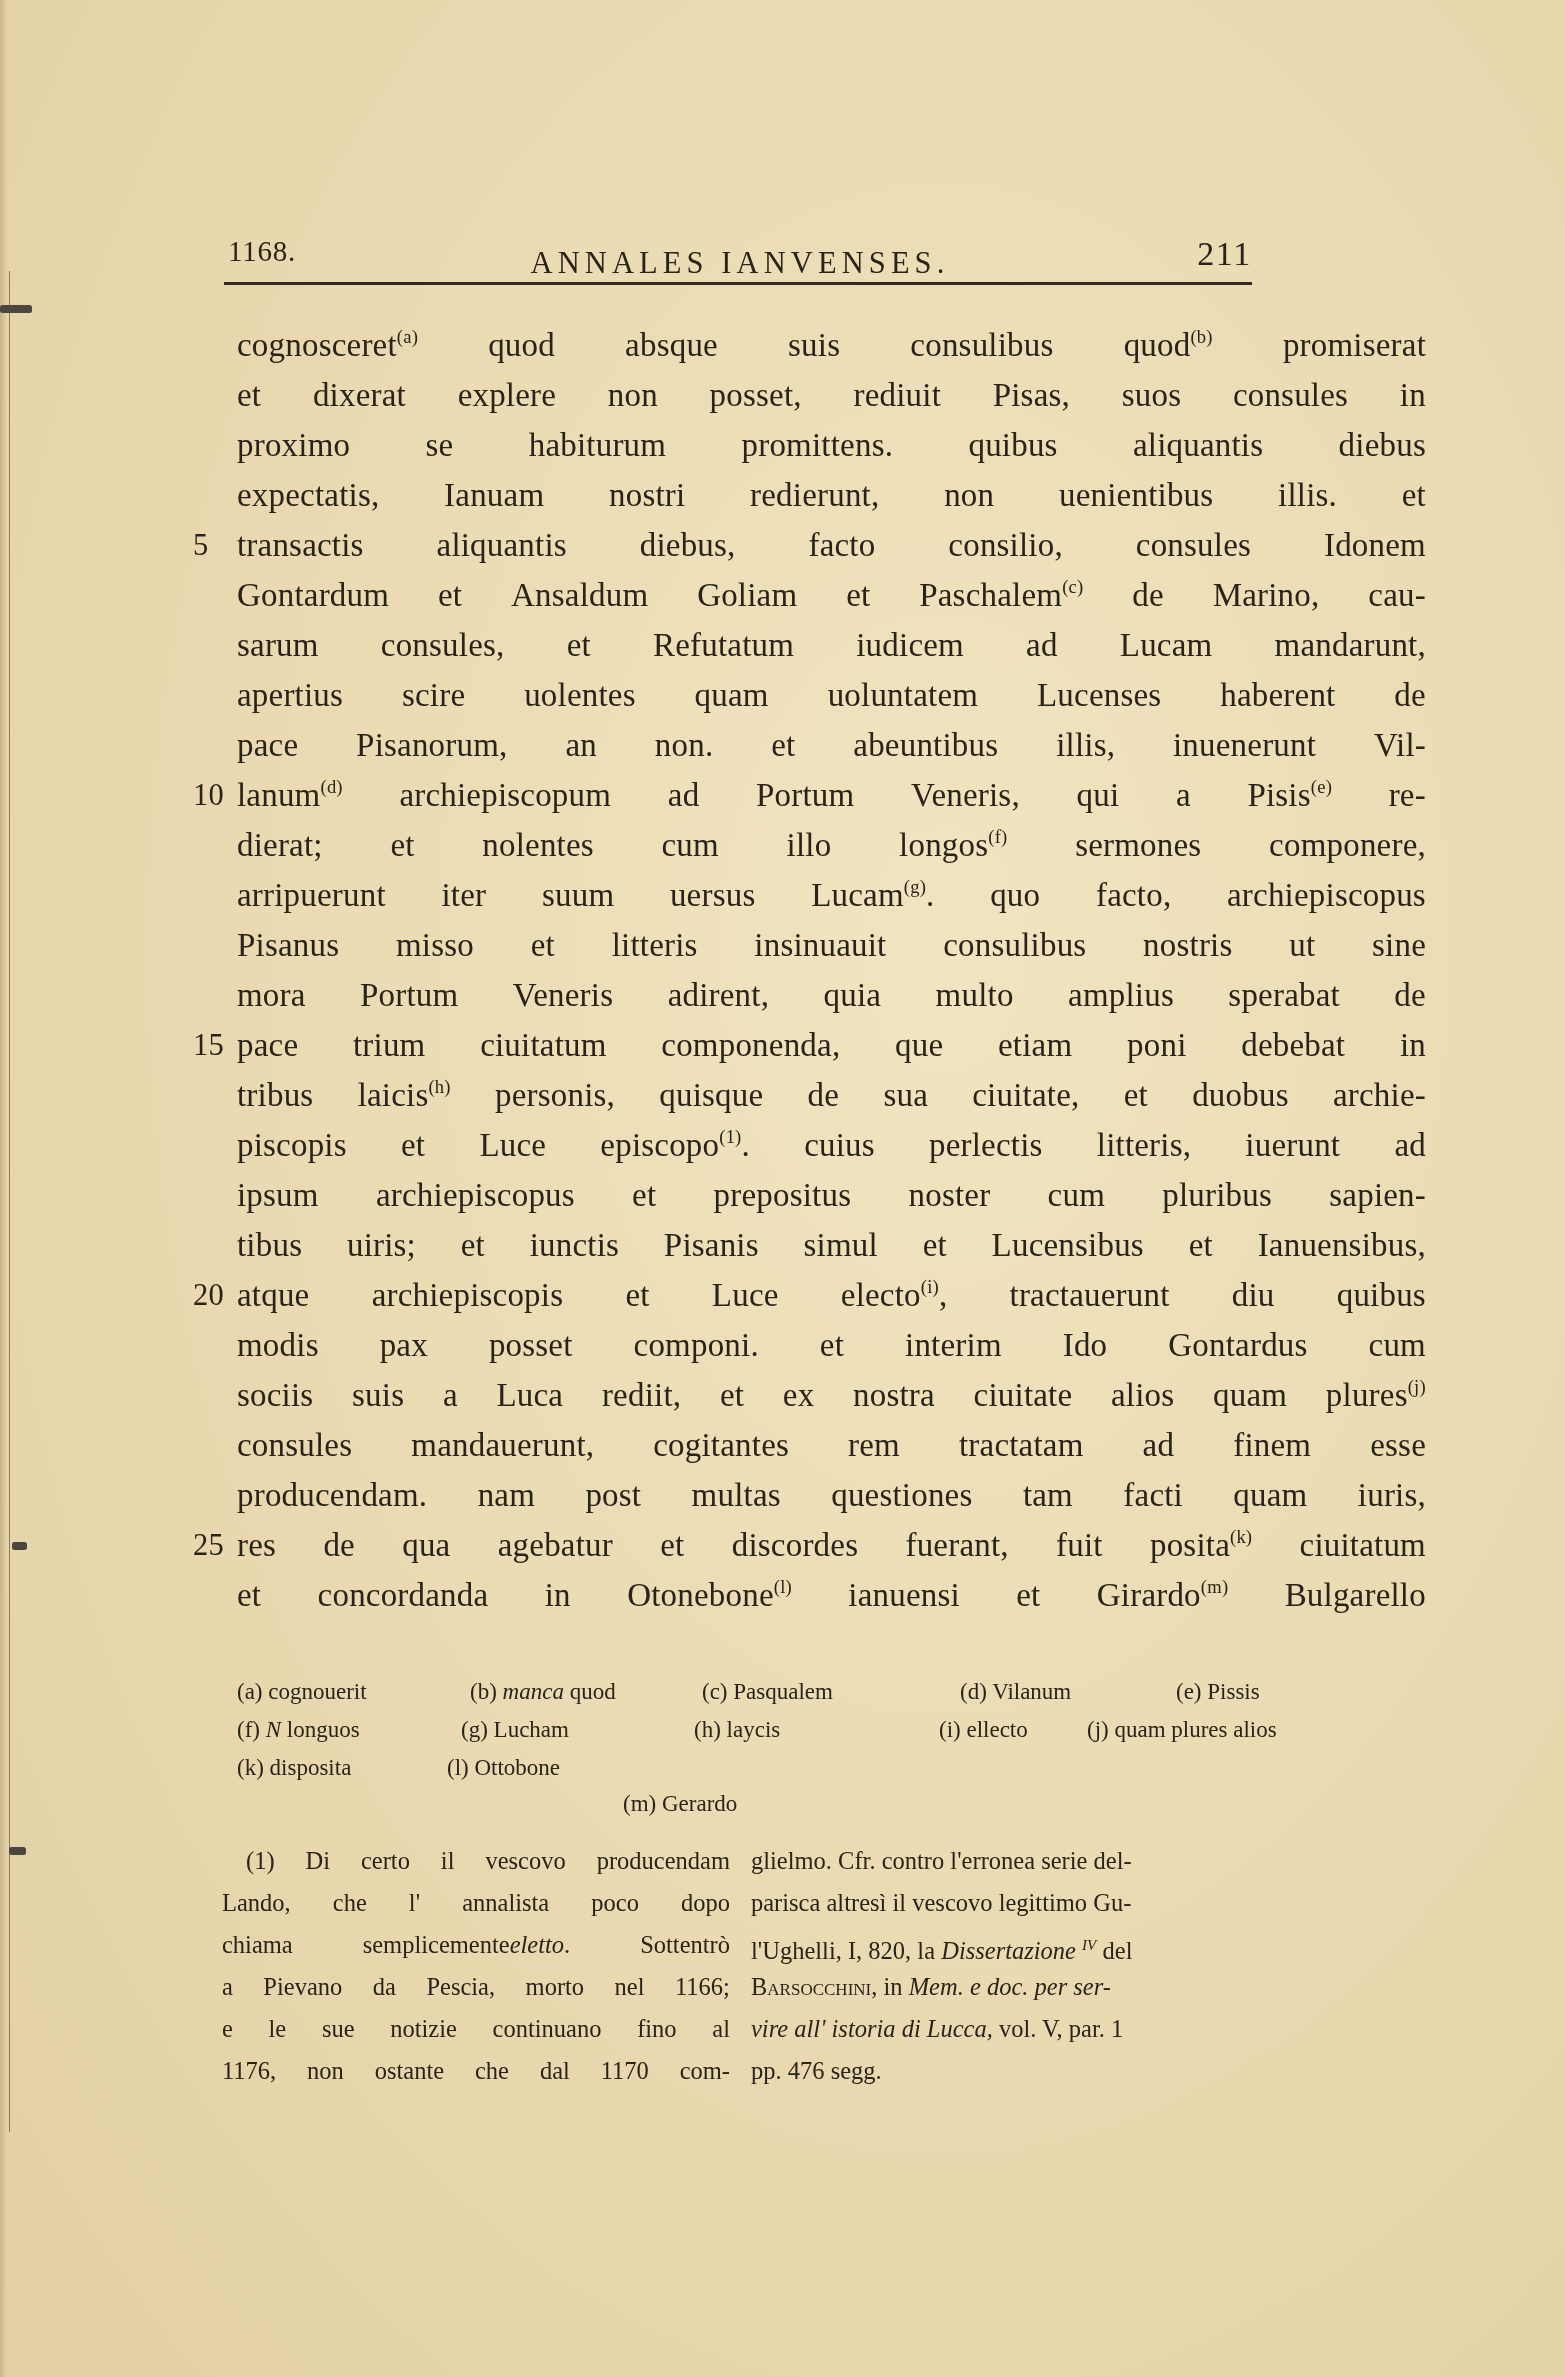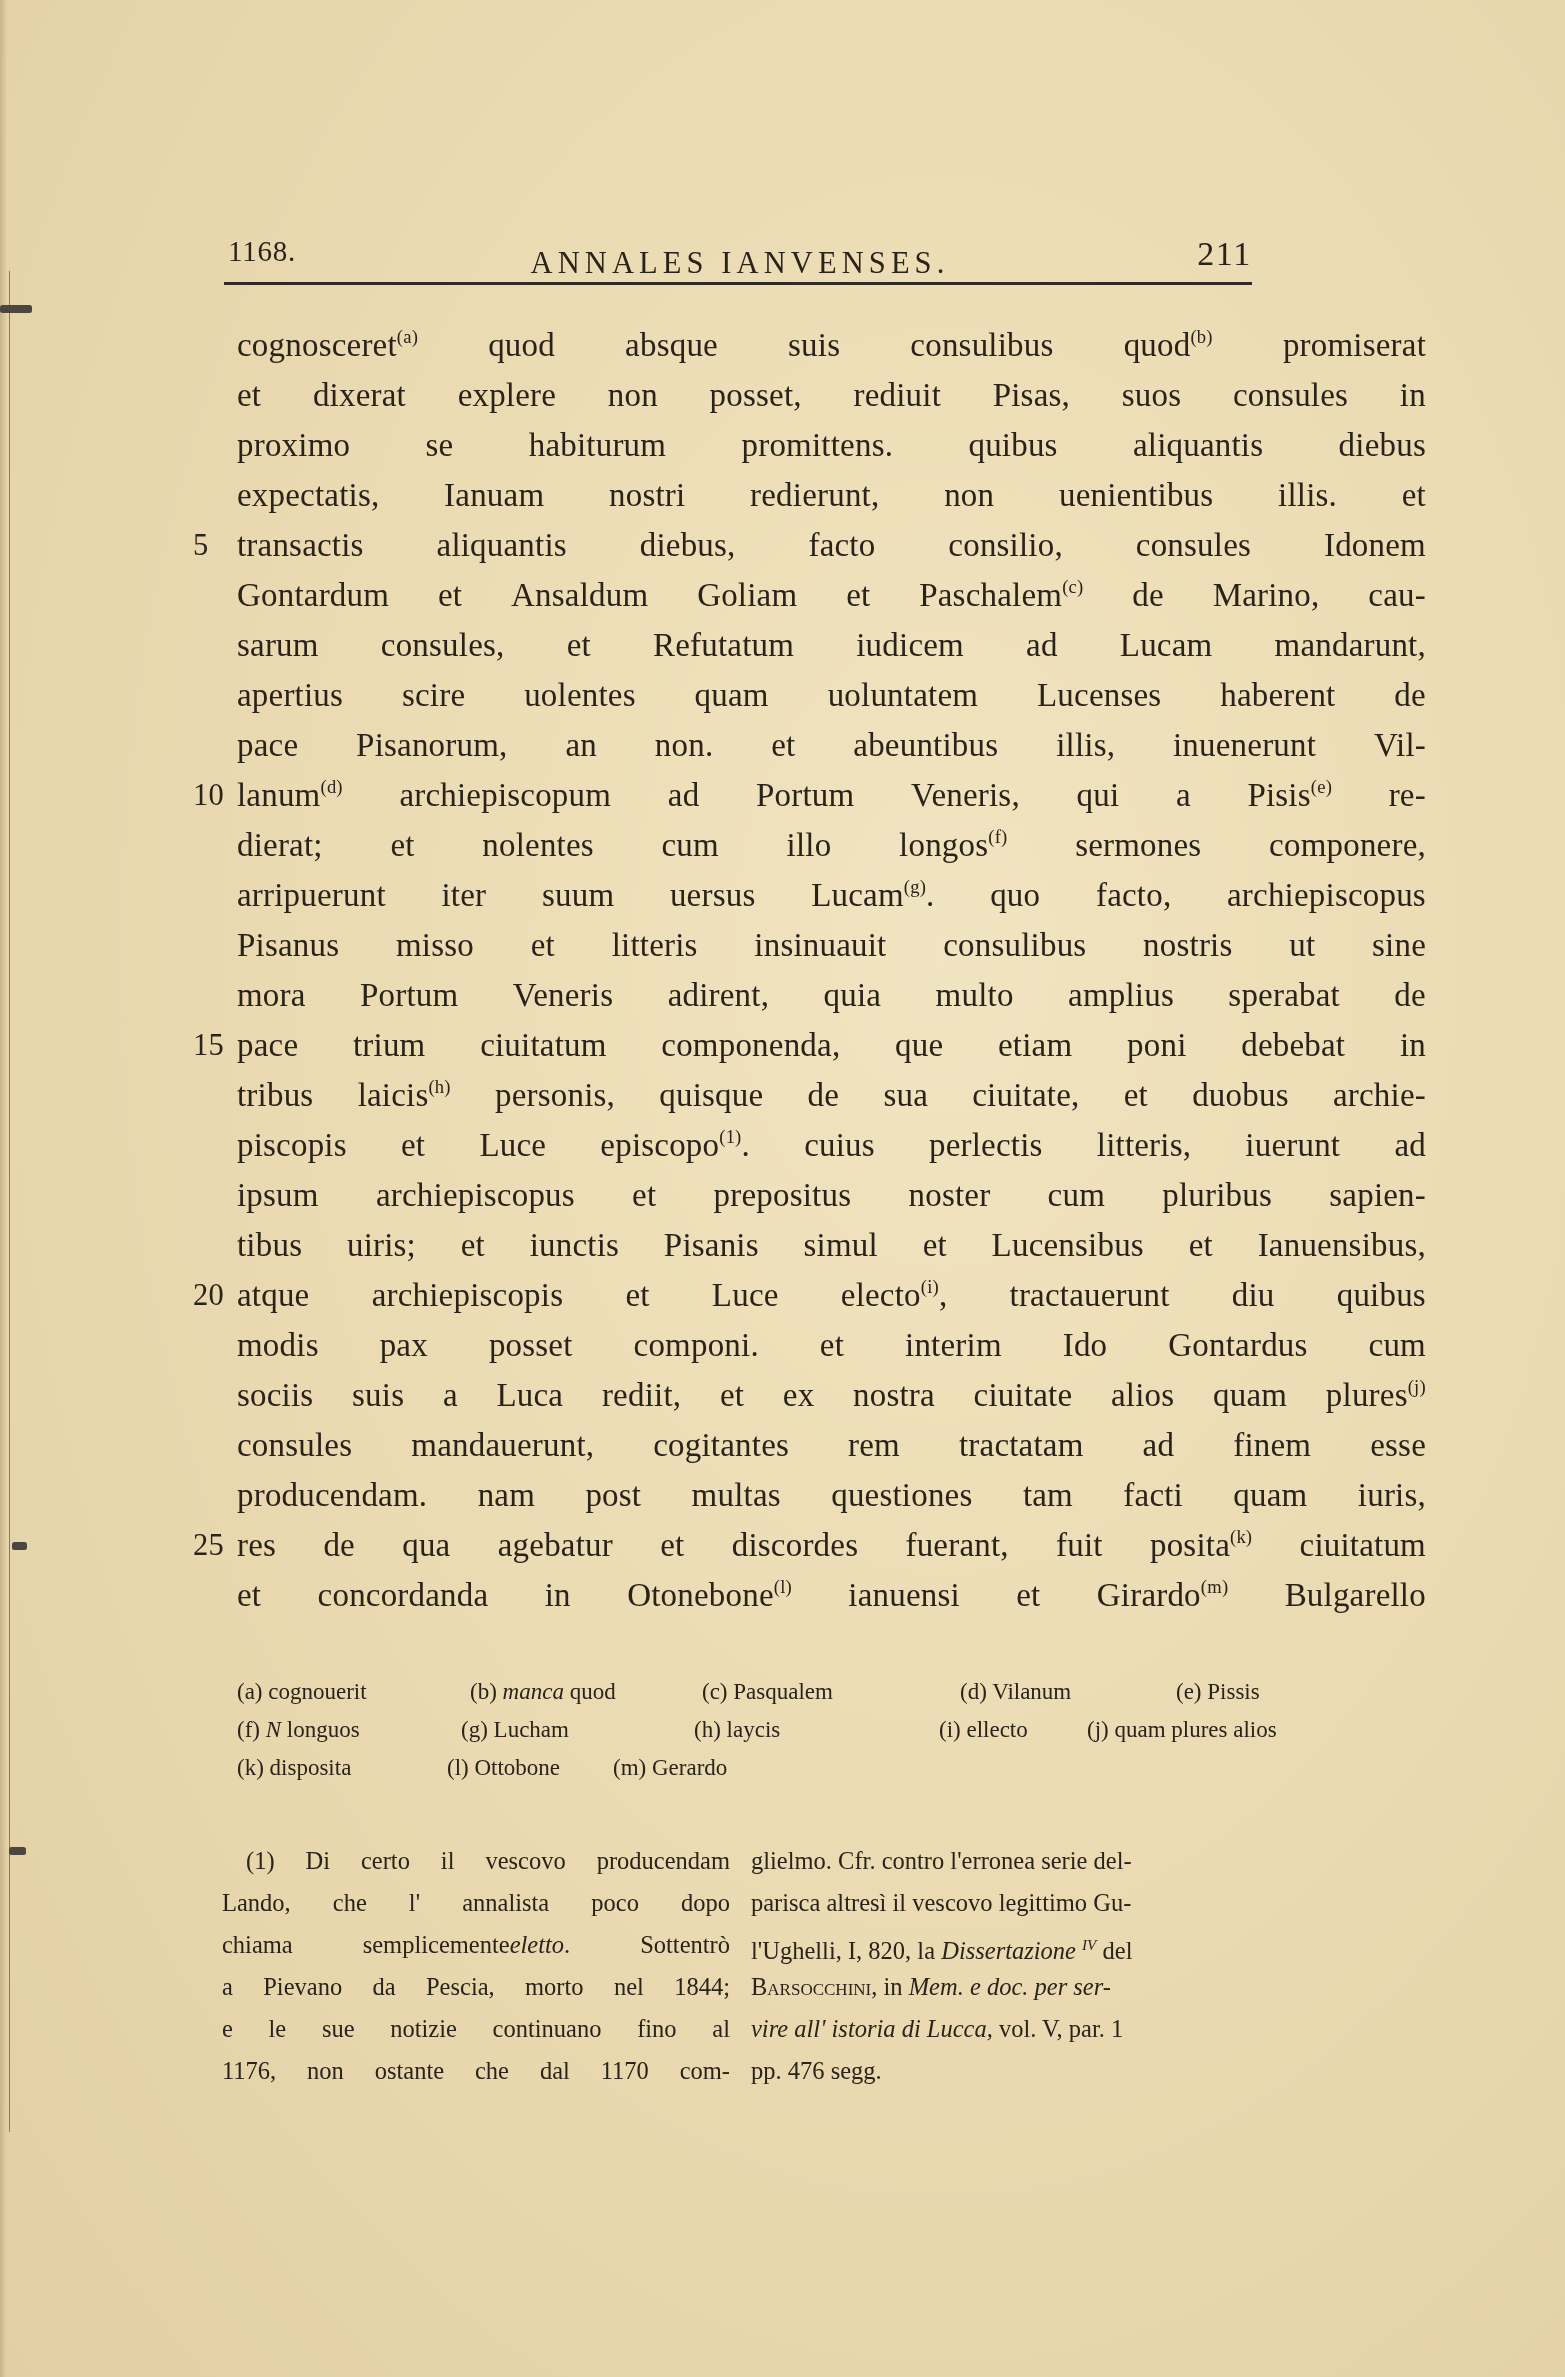--- a/index.html
+++ b/index.html
@@ -439,21 +439,21 @@
       <div class="var-row">
         <span class="var-item" style="left: 0px;"><span>(f) </span><i>N </i><span>longuos</span></span>
         <span class="var-item" style="left: 224px;"><span>(g) </span><span>Lucham</span></span>
         <span class="var-item" style="left: 457px;"><span>(h) </span><span>laycis</span></span>
         <span class="var-item" style="left: 702px;"><span>(i) </span><span>ellecto</span></span>
         <span class="var-item" style="left: 850px;"><span>(j) </span><span>quam plures alios</span></span>
       </div>
       <div class="var-row">
         <span class="var-item" style="left: 0px;"><span>(k) </span><span>disposita</span></span>
         <span class="var-item" style="left: 210px;"><span>(l) </span><span>Ottobone</span></span>
-        <span class="var-item" style="left: 376px;"><span>(m) </span><span>Gerardo</span></span>
+        <span class="var-item" style="left: 386px; margin-top: 36px;"><span>(m) </span><span>Gerardo</span></span>
       </div>
     </div>
 
   <div class="commentary left" id="comm-left">
       <div class="c-line fn-num">
         <span>(1)</span>
         <span>Di</span>
         <span>certo</span>
         <span>il</span>
         <span>vescovo</span>
@@ -472,21 +472,21 @@
         <span>semplicemente<i>eletto</i>.</span>
         <span>Sottentrò</span>
       </div>
       <div class="c-line">
         <span>a</span>
         <span>Pievano</span>
         <span>da</span>
         <span>Pescia,</span>
         <span>morto</span>
         <span>nel</span>
-        <span>1844;</span>
+        <span>1166;</span>
       </div>
       <div class="c-line">
         <span>e</span>
         <span>le</span>
         <span>sue</span>
         <span>notizie</span>
         <span>continuano</span>
         <span>fino</span>
         <span>al</span>
       </div>

